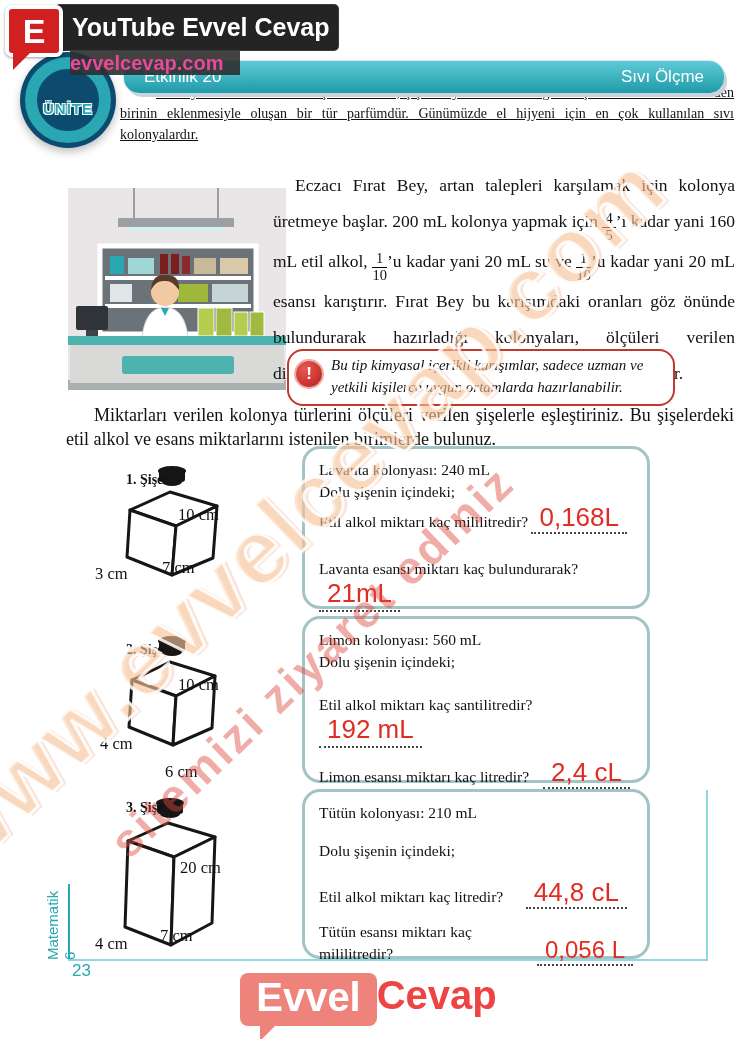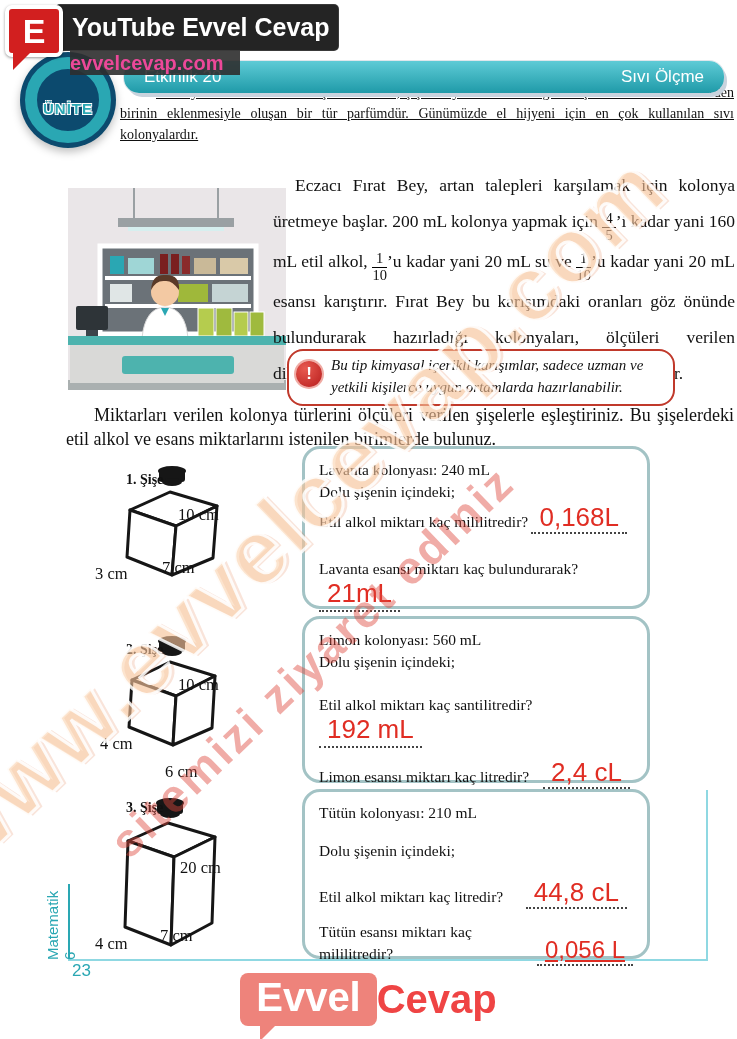--- a/index.html
+++ b/index.html
@@ -67,21 +67,21 @@
   
   .side-line{position:absolute;left:68px;top:884px;width:2px;height:76px;background:#2aa7b3;}
   .side-text{position:absolute;left:44px;top:880px;height:80px;writing-mode:vertical-rl;
         transform:rotate(180deg);color:#2aa7b3;font-family:"Liberation Sans",sans-serif;
         font-size:15px;z-index:2;}
   .hline{position:absolute;left:68px;top:959px;width:640px;height:2px;background:#8fd8e2;}
   .vline-right{position:absolute;left:706px;top:790px;width:2px;height:171px;background:#8fd8e2;}
   .pagenum{position:absolute;left:72px;top:961px;color:#2aa7b3;
         font-family:"Liberation Sans",sans-serif;font-size:17px;}
   .flogo{position:absolute;top:973px;left:0;width:737px;display:flex;justify-content:center;
-        align-items:center;gap:0;font-family:"Liberation Sans",sans-serif;font-weight:bold;
+        gap:0;font-family:"Liberation Sans",sans-serif;font-weight:bold;
         font-size:40px;z-index:2;}
   .flogo .bubble{background:#ee837b;color:#fff;padding:2px 16px 6px;border-radius:8px;position:relative;}
   .flogo .bubble:after{content:'';position:absolute;left:20px;bottom:-15px;
         border:10px solid transparent;border-top-color:#ee837b;border-left-color:#ee837b;}
   .flogo .gray{color:#ef4444;}
 
   
   .wm-big{position:absolute;left:-55px;top:800px;transform-origin:0 50%;transform:rotate(-44deg);
         font:bold 92px "Liberation Sans",sans-serif;letter-spacing:2px;white-space:nowrap;
         color:rgba(250,205,165,.55);-webkit-text-stroke:3px rgba(255,255,255,.85);
@@ -240,21 +240,21 @@
     <div style="height:16px;"></div>
     <div>Dolu şişenin içindeki;</div>
     <div style="height:16px;"></div>
     <div class="qrow">
       <span>Etil alkol miktarı kaç litredir?</span>
       <span class="ans a26 right">44,8 cL</span>
     </div>
     <div style="height:12px;"></div>
     <div class="qrow">
       <span>Tütün esansı miktarı kaç mililitredir?</span>
-      <span class="ans a24" style="margin-left:10px;text-decoration:underline;">0,056 L</span>
+      <span class="ans a24" style="margin-left:10px;">0,056 L</span>
     </div>
   </div>
 
   <div class="side-text">Matematik 6</div>
   <div class="side-line"></div>
   <div class="hline"></div>
   <div class="vline-right"></div>
   <div class="pagenum">23</div>
 
   <div class="flogo">

